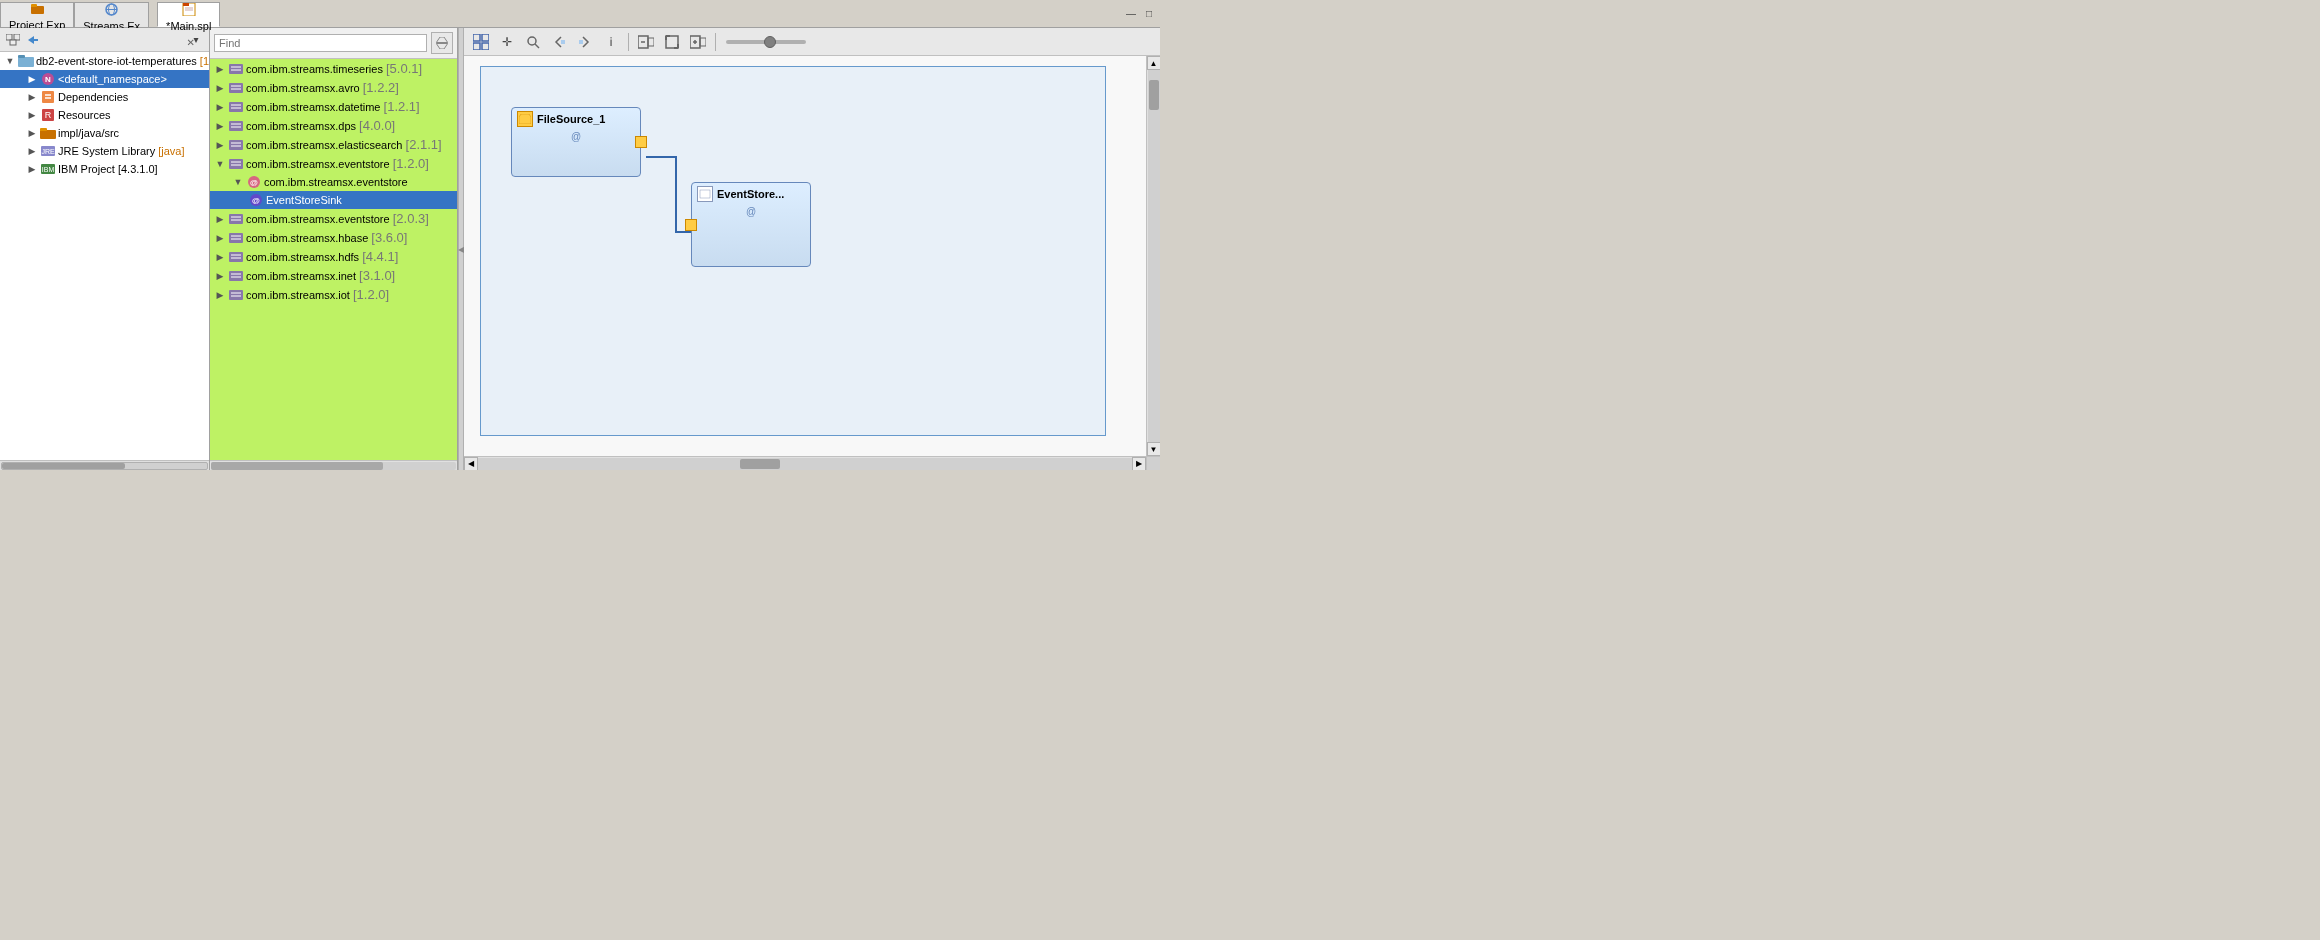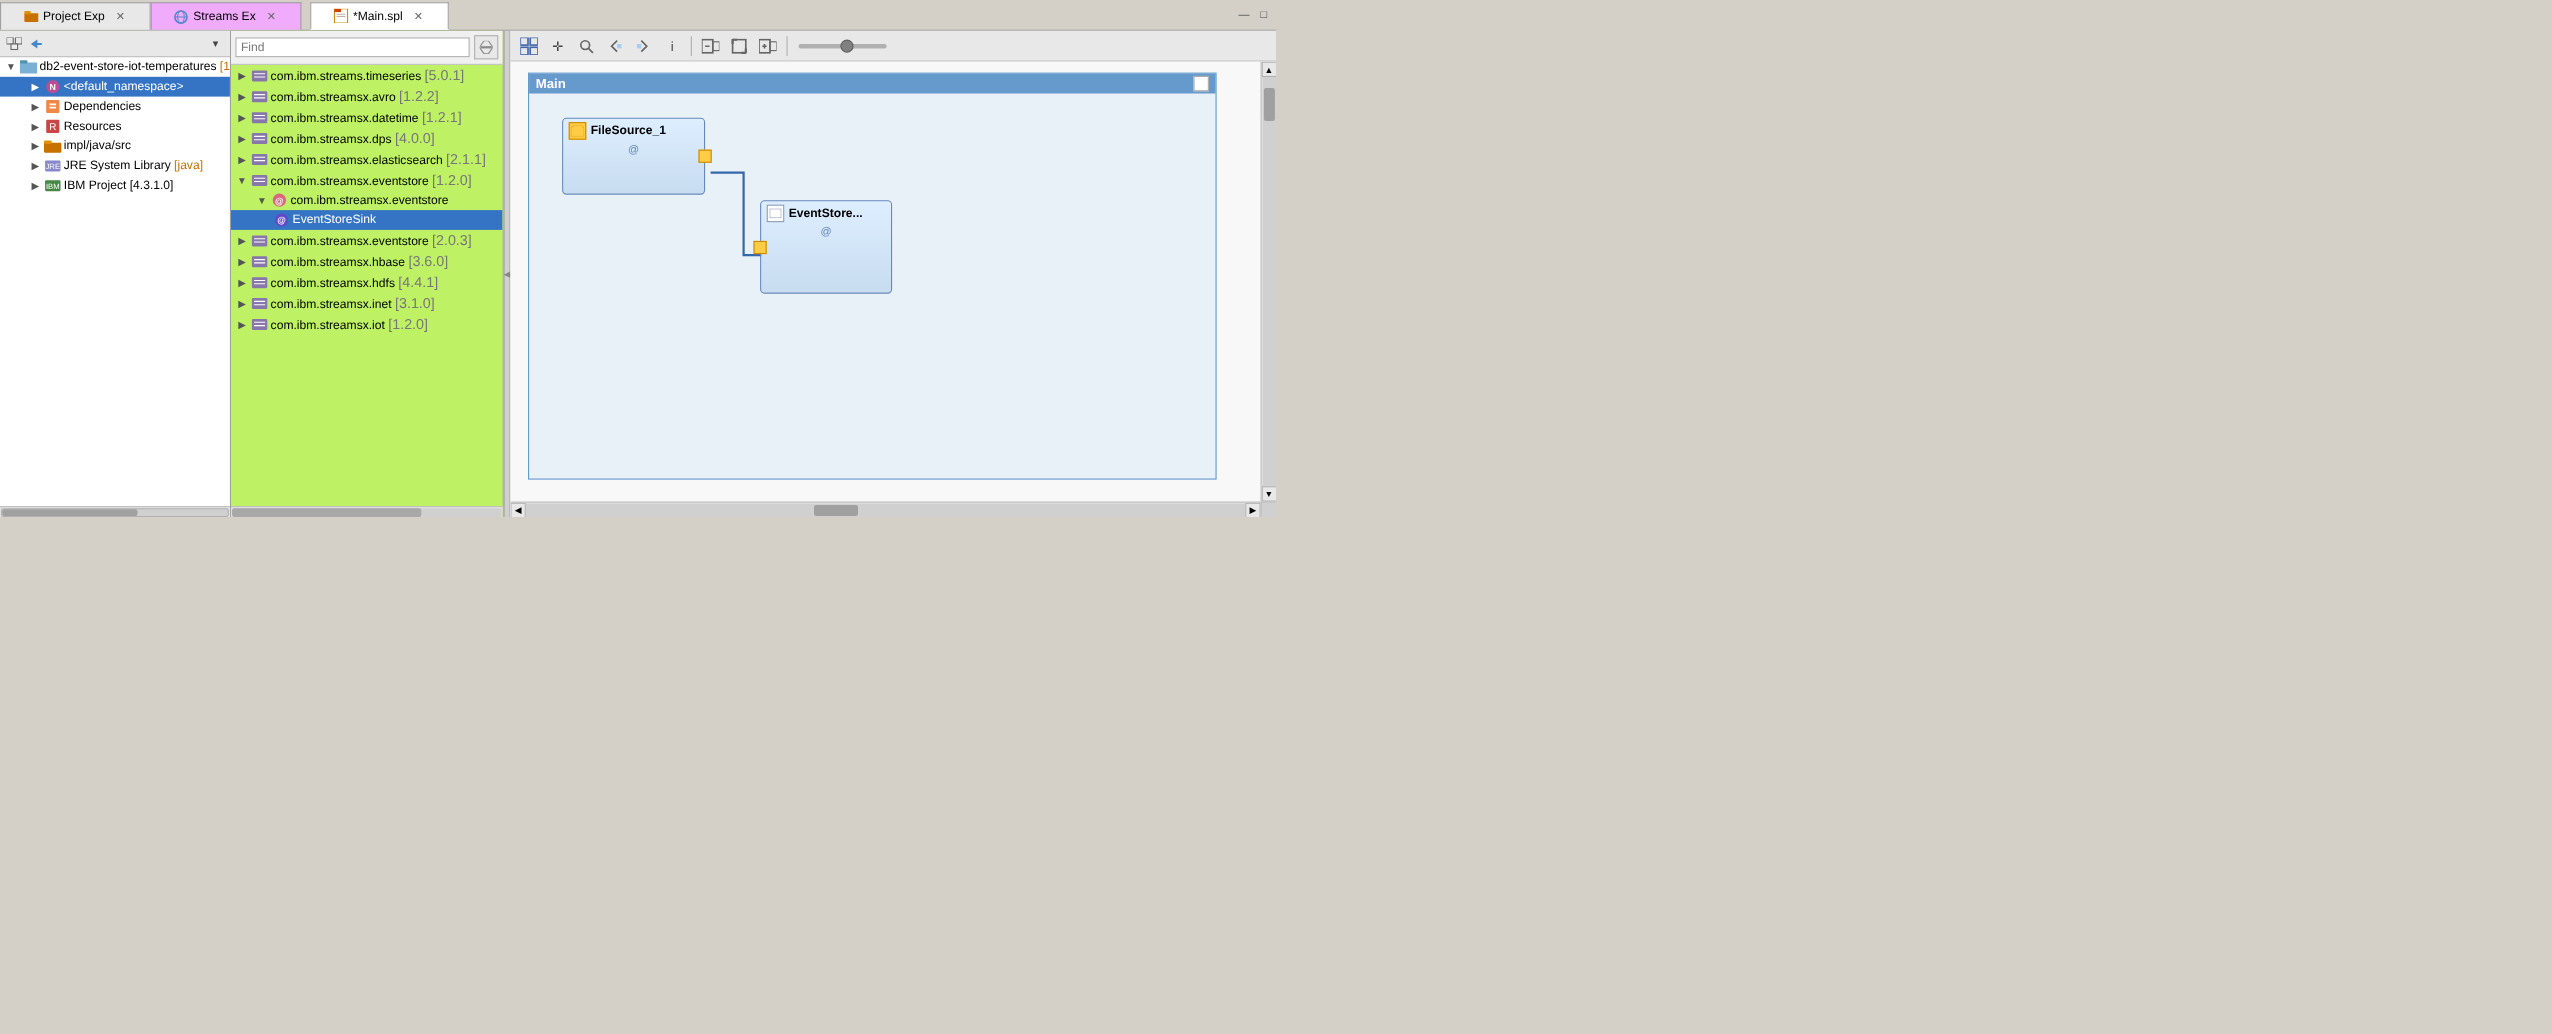--- a/index.html
+++ b/index.html
@@ -17,29 +17,30 @@
       display: flex;
       align-items: stretch;
       background: #d4d0c8;
       border-bottom: 1px solid #a0a0a0;
       height: 28px;
       user-select: none;
     }
     .tab {
       display: flex;
       align-items: center;
-      padding: 0 20px;
+      padding: 0 8px;
       border: 1px solid #a0a0a0;
       border-bottom: none;
       background: #e8e8e8;
       cursor: pointer;
       font-size: 11px;
       gap: 4px;
       white-space: nowrap;
       margin-top: 2px;
+      flex-direction: column;
     }
     .tab.active {
       background: #ffffff;
       border-bottom: 1px solid #ffffff;
       z-index: 1;
     }
     .tab-icon {
       width: 14px;
       height: 14px;
       display: inline-flex;
@@ -523,21 +524,21 @@
   <div class="tab">
     <span class="tab-icon">
       <svg width="13" height="12" viewBox="0 0 13 12">
         <rect x="0" y="3" width="13" height="8" fill="#c87000" rx="1"></rect>
         <rect x="0" y="1" width="6" height="3" fill="#e09000" rx="1"></rect>
       </svg>
     </span>
     <span>Project Exp</span>
     <span class="tab-close">✕</span>
   </div>
-  <div class="tab" style="background:#f0abfc;">
+  <div class="tab" style="background:#e5e5e5;">
     <span class="tab-icon">
       <svg width="13" height="13" viewBox="0 0 13 13">
         <circle cx="6.5" cy="6.5" r="5.5" fill="none" stroke="#5588cc" stroke-width="1.5"></circle>
         <ellipse cx="6.5" cy="6.5" rx="3" ry="5.5" fill="none" stroke="#5588cc" stroke-width="1"></ellipse>
         <line x1="1" y1="6.5" x2="12" y2="6.5" stroke="#5588cc" stroke-width="1"></line>
       </svg>
     </span>
     <span>Streams Ex</span>
     <span class="tab-close">✕</span>
   </div>
@@ -922,24 +923,20 @@
       <div class="canvas-separator"></div>
       <div class="zoom-slider">
         <div class="zoom-thumb"></div>
       </div>
     </div>
 
     <div class="canvas-area">
       <div class="diagram-canvas">
 
         <div class="main-box">
-          <div class="main-box-title">
-            <span>Main</span>
-            <span class="main-box-title-icon">—</span>
-          </div>
 
           <svg class="connector">
 
             <polyline points="165,90 195,90 195,165 230,165" fill="none" stroke="#3366aa" stroke-width="2"></polyline>
 
             <polygon points="228,161 236,165 228,169" fill="#3366aa"></polygon>
           </svg>
 
           <div class="op-node" style="left:30px; top:40px; width:130px; height:70px;">
             <div class="op-node-header">

